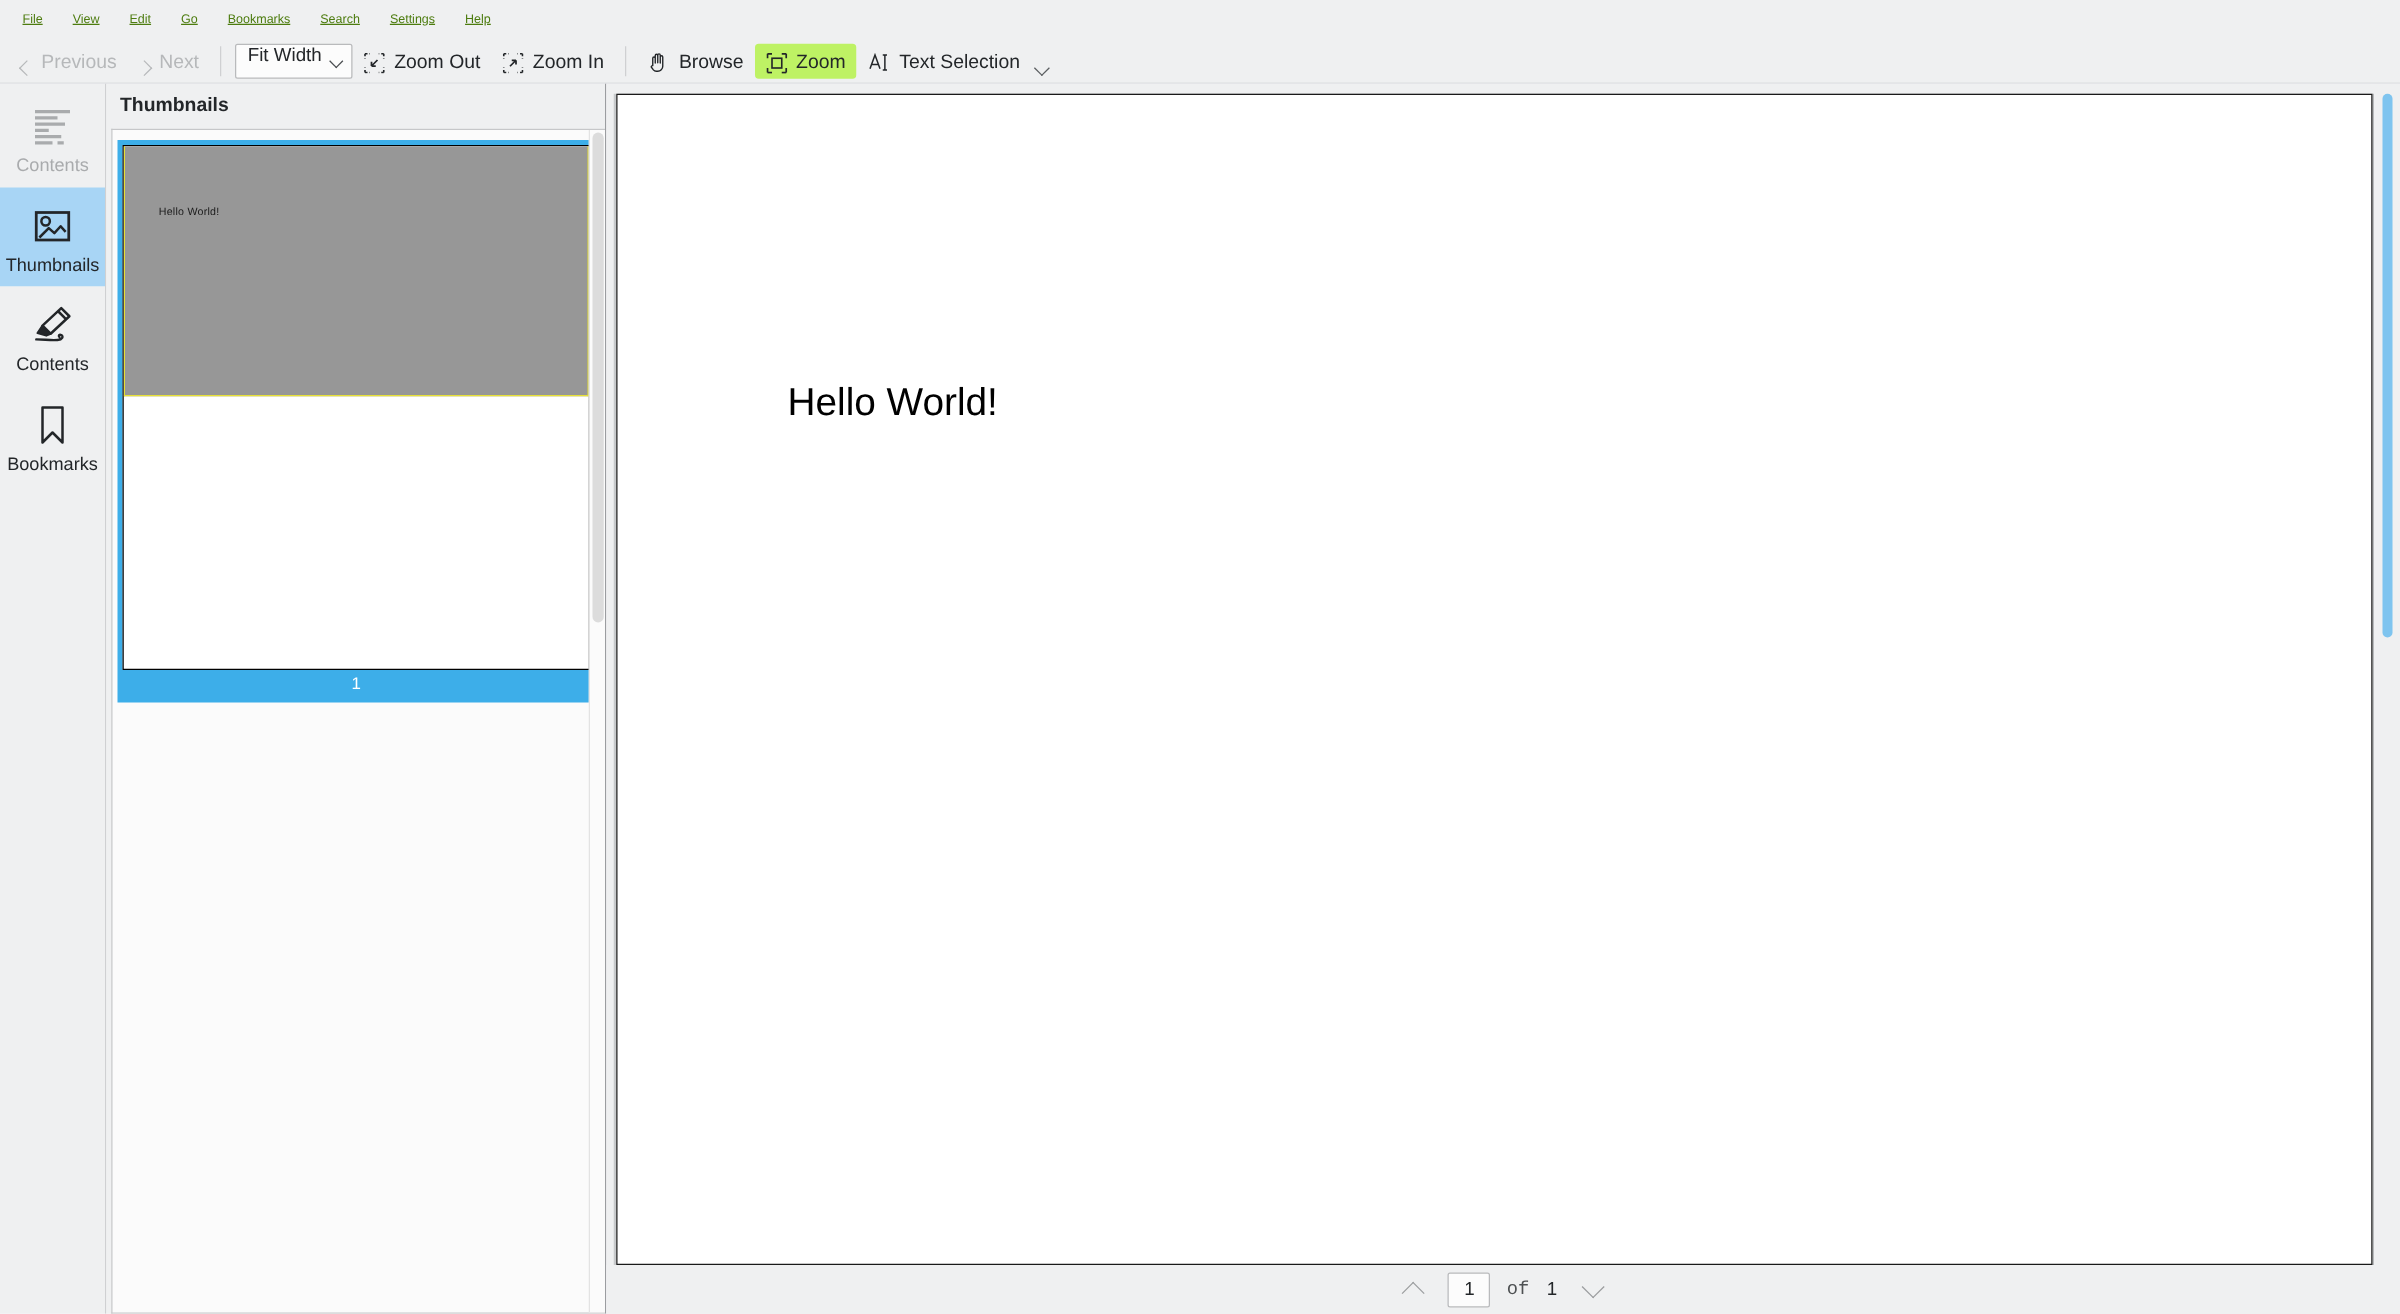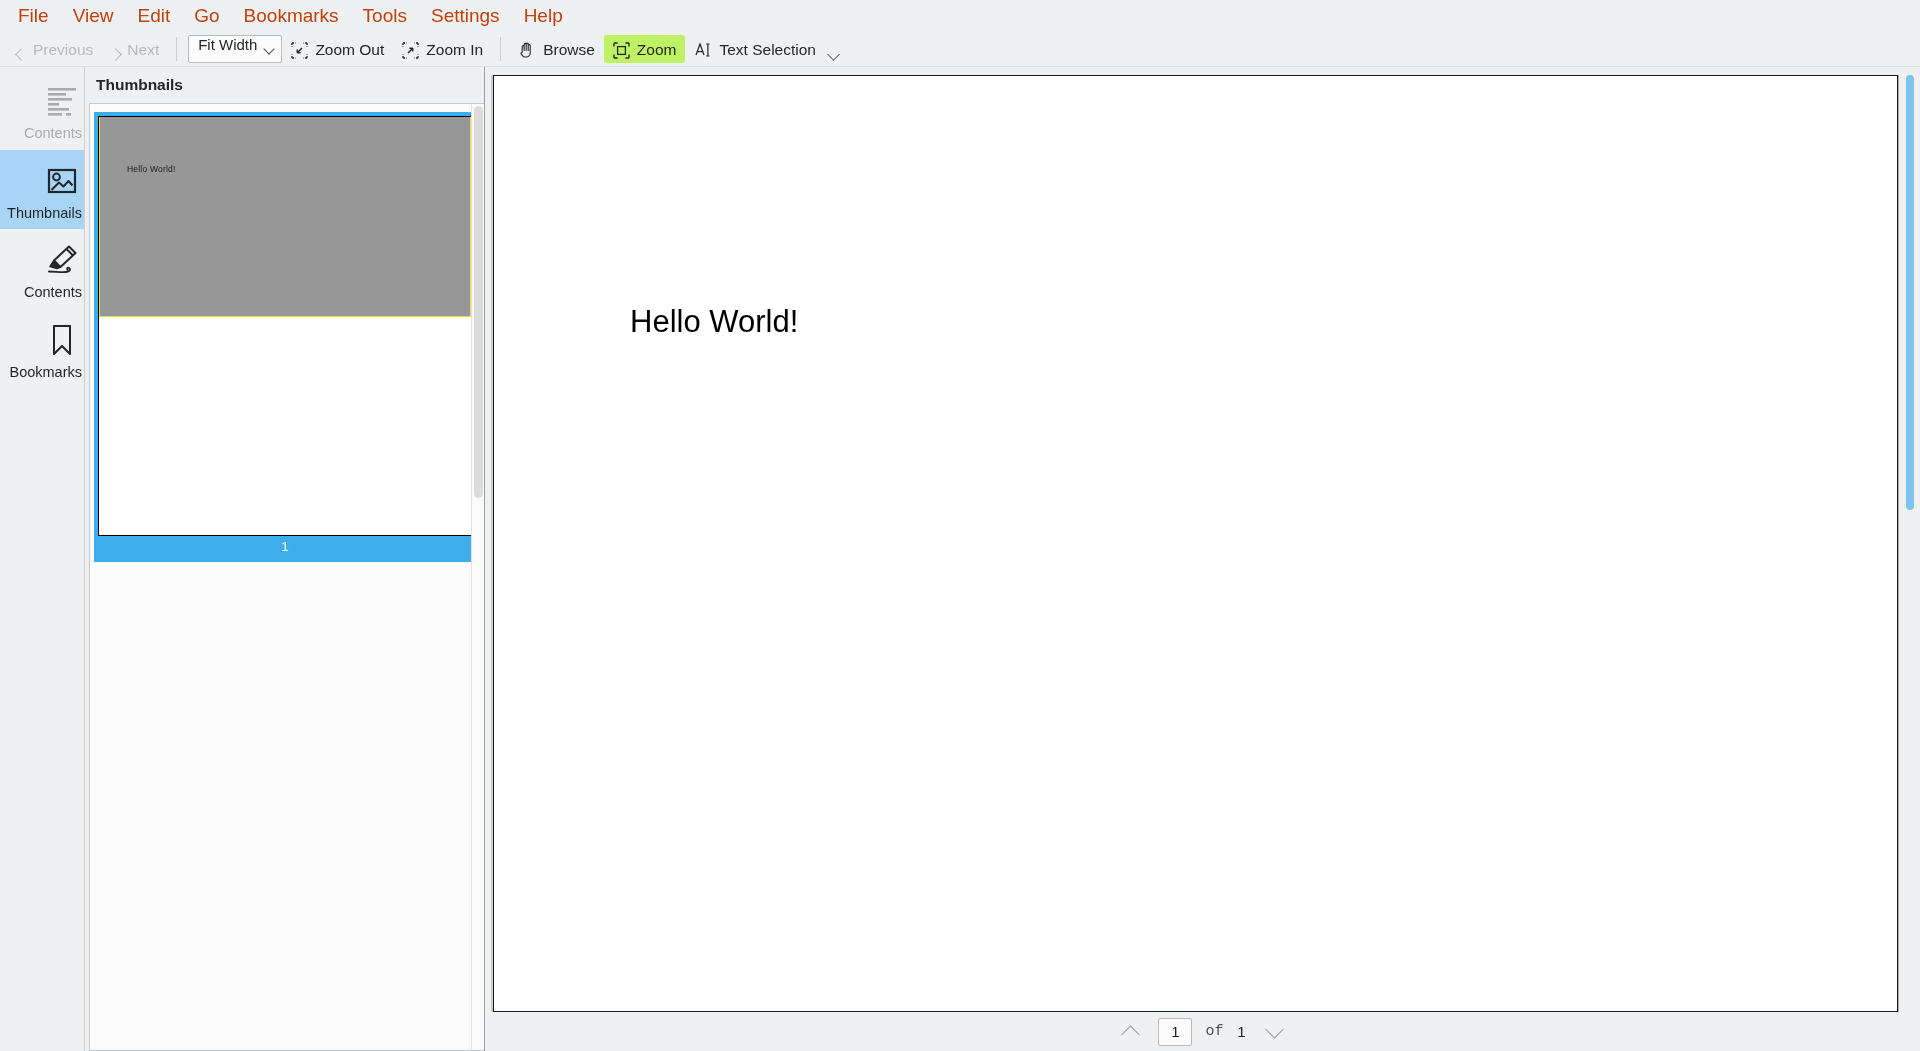--- a/index.html
+++ b/index.html
@@ -22,27 +22,28 @@
   
   .menubar {
     height: 31px;
     flex: 0 0 31px;
     background: #eff0f1;
     display: flex;
     align-items: center;
     padding-left: 6px;
   }
   .menu-item {
-    font-size: 19px;
-    color: #c2410c;
+    font-size: 10px;
+    color: #4d7c0f;
     padding: 4px 12px;
     border-radius: 2px;
     cursor: default;
     line-height: 1;
     white-space: nowrap;
+    text-decoration: underline;
   }
 
   
   .toolbar {
     height: 36px;
     flex: 0 0 36px;
     background: #eff0f1;
     display: flex;
     align-items: center;
     padding-left: 8px;
@@ -115,21 +116,21 @@
   .rail {
     width: 85px;
     flex: 0 0 85px;
     background: #eff0f1;
     border-right: 1px solid #cfd0d2;
     display: flex; flex-direction: column;
     padding-top: 3px;
   }
   .rail-item {
     display: flex; flex-direction: column;
-    align-items: flex-end;
+    align-items: center;
     justify-content: center;
     gap: 5px;
     padding: 11px 2px 9px;
     cursor: default;
     color: #232629;
   }
   .rail-item.selected { background: #a8d5f5; }
   .rail-item.disabled { color: #a9abad; }
   .rail-label { font-size: 14.5px; line-height: 1; }
   .rail-icon { width: 40px; height: 40px; display: block; }
@@ -319,21 +320,21 @@
 <body>
 
 <div class="app">
 
   <div class="menubar">
     <div class="menu-item">File</div>
     <div class="menu-item">View</div>
     <div class="menu-item">Edit</div>
     <div class="menu-item">Go</div>
     <div class="menu-item">Bookmarks</div>
-    <div class="menu-item">Tools</div>
+    <div class="menu-item">Search</div>
     <div class="menu-item">Settings</div>
     <div class="menu-item">Help</div>
   </div>
 
   <div class="toolbar">
 
     <div class="tb-btn disabled">
       <span class="chev-left"></span>
       <span>Previous</span>
     </div>

